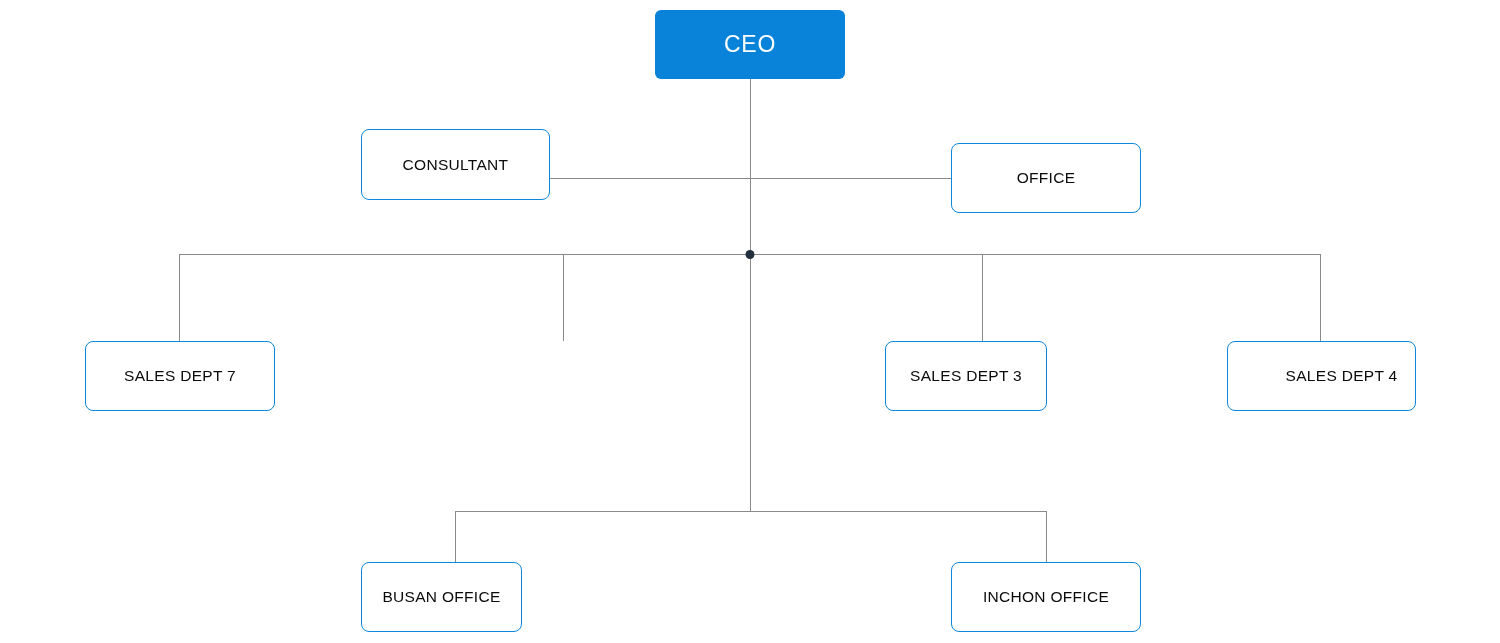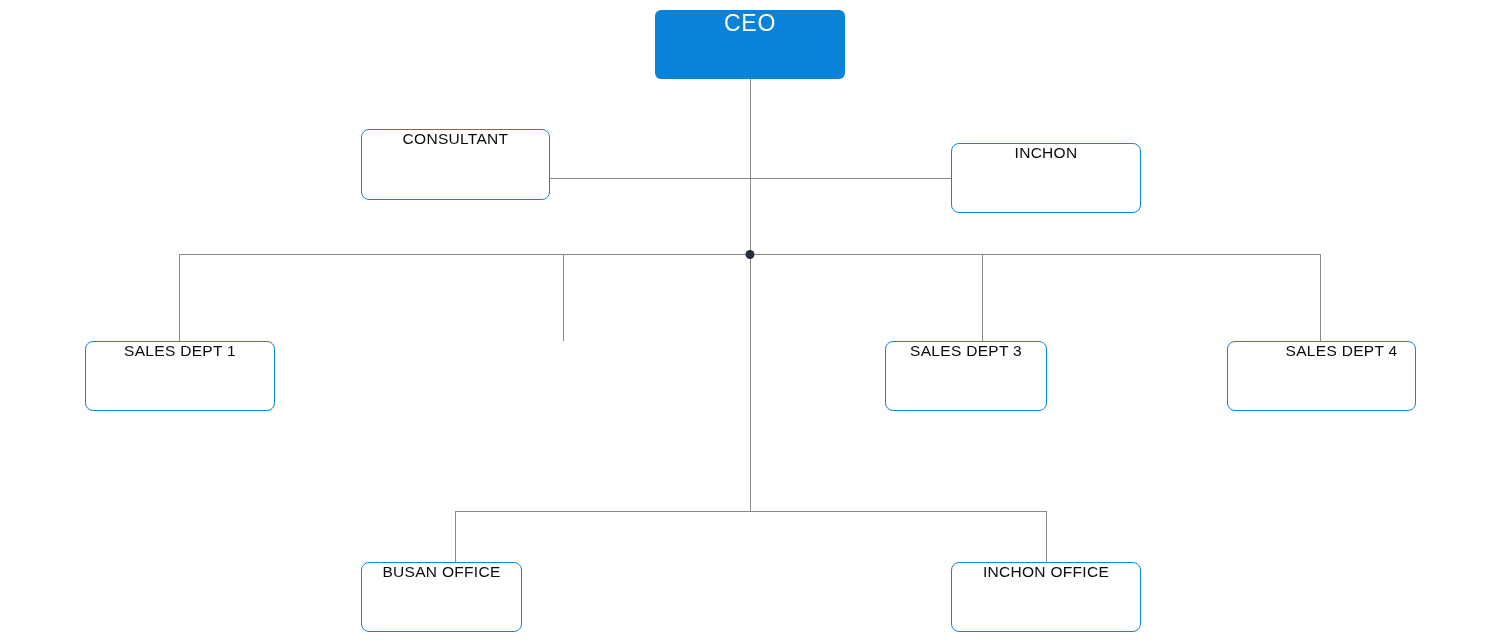--- a/index.html
+++ b/index.html
@@ -25,20 +25,21 @@
     position: absolute;
     left: 0; top: 0;
     width: 1500px; height: 643px;
     pointer-events: none;
   }
   .conn { stroke: var(--connector); stroke-width: 1; fill: none; shape-rendering: crispEdges; }
   .junction { fill: var(--dot); stroke: none; }
   .node {
     position: absolute;
     display: flex;
+    align-items: center;
     justify-content: center;
     text-align: center;
     background: #ffffff;
     border: 1.5px solid var(--node-border);
     border-radius: 8px;
     color: var(--node-text);
     font-size: 15.5px;
     letter-spacing: 0.3px;
     cursor: default;
   }
@@ -87,25 +88,25 @@
 
   <div class="node root n-ceo">
     <span>CEO</span>
   </div>
 
   <div class="node n-consultant">
     <span>CONSULTANT</span>
   </div>
 
   <div class="node n-auditor">
-    <span>INCHON</span>
+    <span>OFFICE</span>
   </div>
 
   <div class="node n-sd1">
-    <span>SALES DEPT 1</span>
+    <span>SALES DEPT 7</span>
   </div>
 
 
   <div class="node n-sd3">
     <span>SALES DEPT 3</span>
   </div>
 
   <div class="node n-sd4">
     <span>SALES DEPT 4</span>
   </div>

